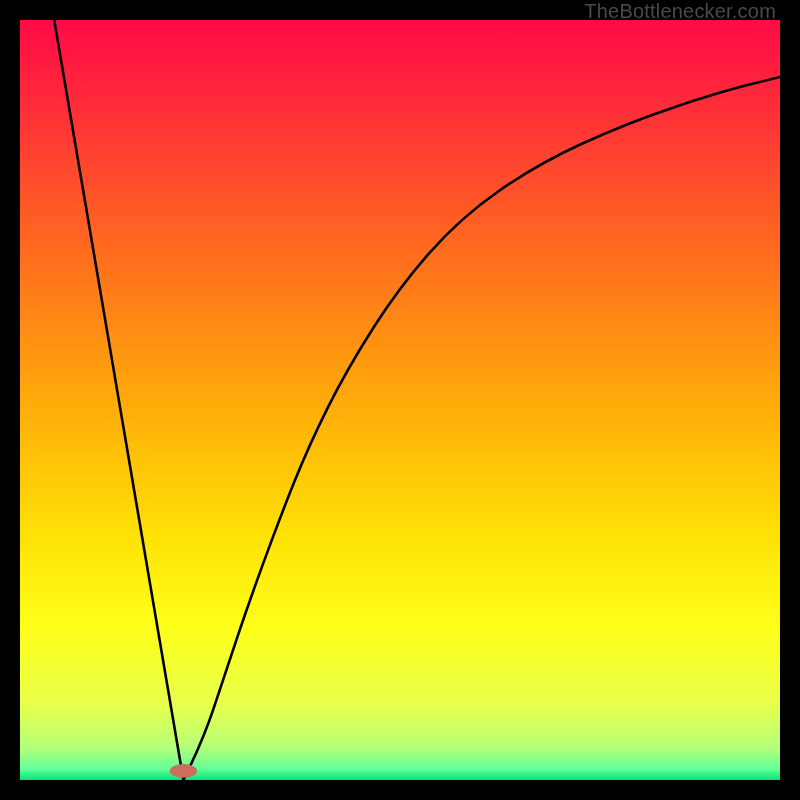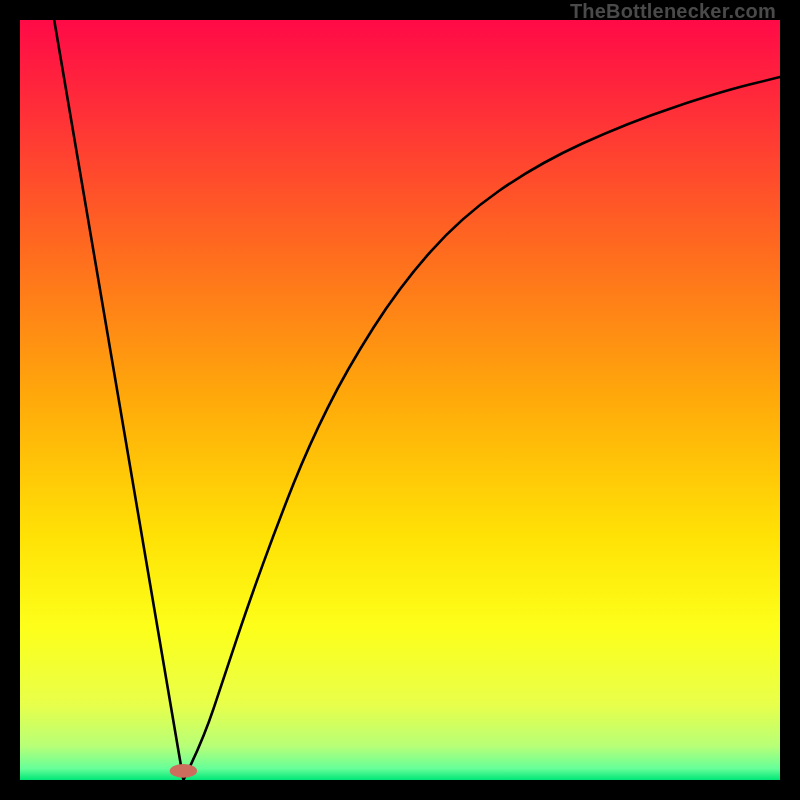--- a/index.html
+++ b/index.html
@@ -26,21 +26,21 @@
     left: 0;
     width: 760px;
     height: 760px;
   }
   .watermark {
     position: absolute;
     top: 0;
     right: 24px;
     color: #4a4a4a;
     font-size: 20px;
-    font-weight: 700;
+    font-weight: 400;
     letter-spacing: 0.2px;
   }
 </style>
 </head>
 <body>
 
 <div class="watermark">TheBottlenecker.com</div>
 
 <div class="frame">
   <svg class="plot" viewBox="0 0 760 760" preserveAspectRatio="none">

